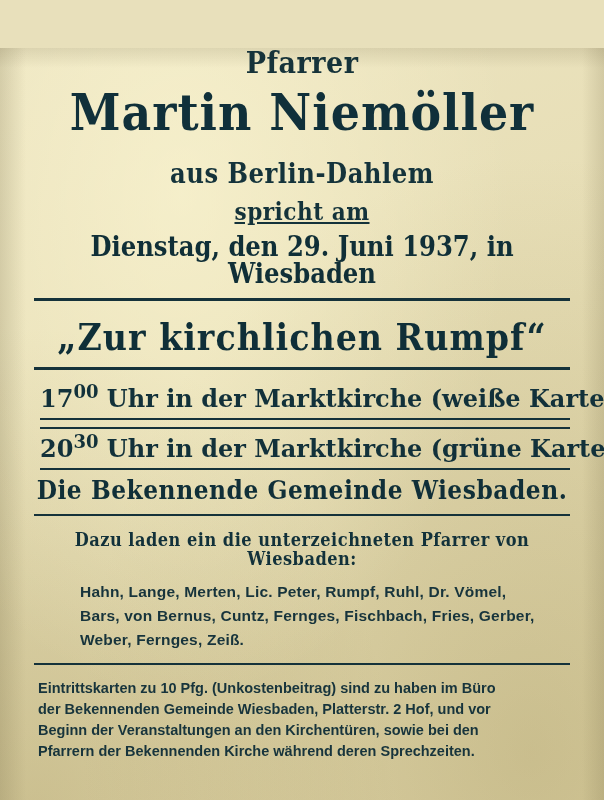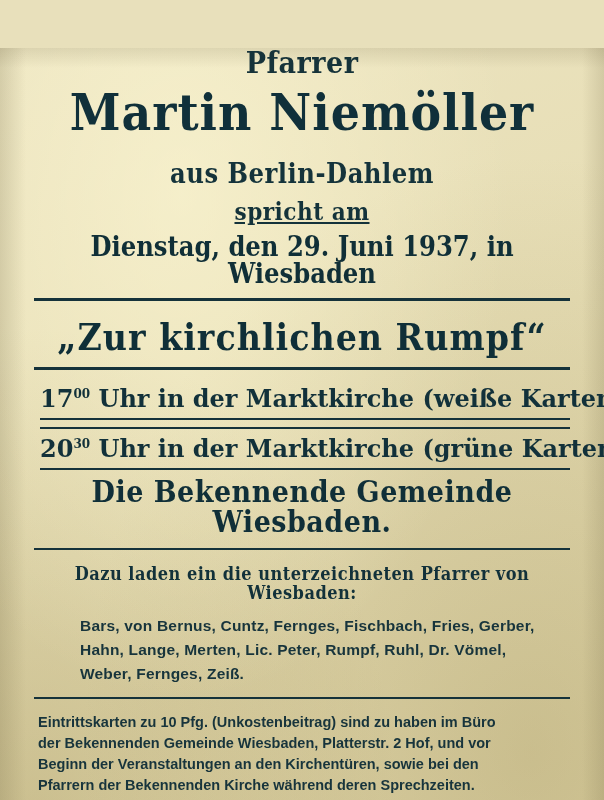--- a/index.html
+++ b/index.html
@@ -116,32 +116,32 @@
   }
   .time-row {
     font-size: 24px;
     line-height: 1.12;
     color: #12313a;
     white-space: nowrap;
     font-family: "DejaVu Serif", serif;
     font-weight: bold;
   }
   .time-row .sup {
-    font-size: 12px;
+    font-size: 18px;
     vertical-align: super;
     line-height: 0;
   }
   .time-rule {
     height: 2px;
     background: #15323a;
     margin: 5px 0 7px 0;
   }
   .l-congregation {
     margin-top: 0;
-    font-size: 30px;
+    font-size: 26px;
     line-height: 1.0;
     color: #102f38;
   }
   .l-invite {
     margin-top: 14px;
     font-size: 18px;
     line-height: 1.1;
     color: #12313a;
   }
   .pastors {
@@ -207,22 +207,22 @@
 
     </div>
 
     <div class="l-congregation frak">Die Bekennende Gemeinde Wiesbaden.</div>
 
     <hr class="rule thin">
 
     <div class="l-invite frak">Dazu laden ein die unterzeichneten Pfarrer von Wiesbaden:</div>
 
     <div class="pastors">
+      <div>Hahn, Lange, Merten, Lic. Peter, Rumpf, Ruhl, Dr. Vömel,</div>
       <div>Bars, von Bernus, Cuntz, Fernges, Fischbach, Fries, Gerber,</div>
-      <div>Hahn, Lange, Merten, Lic. Peter, Rumpf, Ruhl, Dr. Vömel,</div>
       <div>Weber, Fernges, Zeiß.</div>
     </div>
 
     <hr class="rule hair">
 
     <div class="footnote">
       <div>Eintrittskarten zu 10 Pfg. (Unkostenbeitrag) sind zu haben im Büro</div>
       <div>der Bekennenden Gemeinde Wiesbaden, Platterstr. 2 Hof, und vor</div>
       <div>Beginn der Veranstaltungen an den Kirchentüren, sowie bei den</div>
       <div>Pfarrern der Bekennenden Kirche während deren Sprechzeiten.</div>

